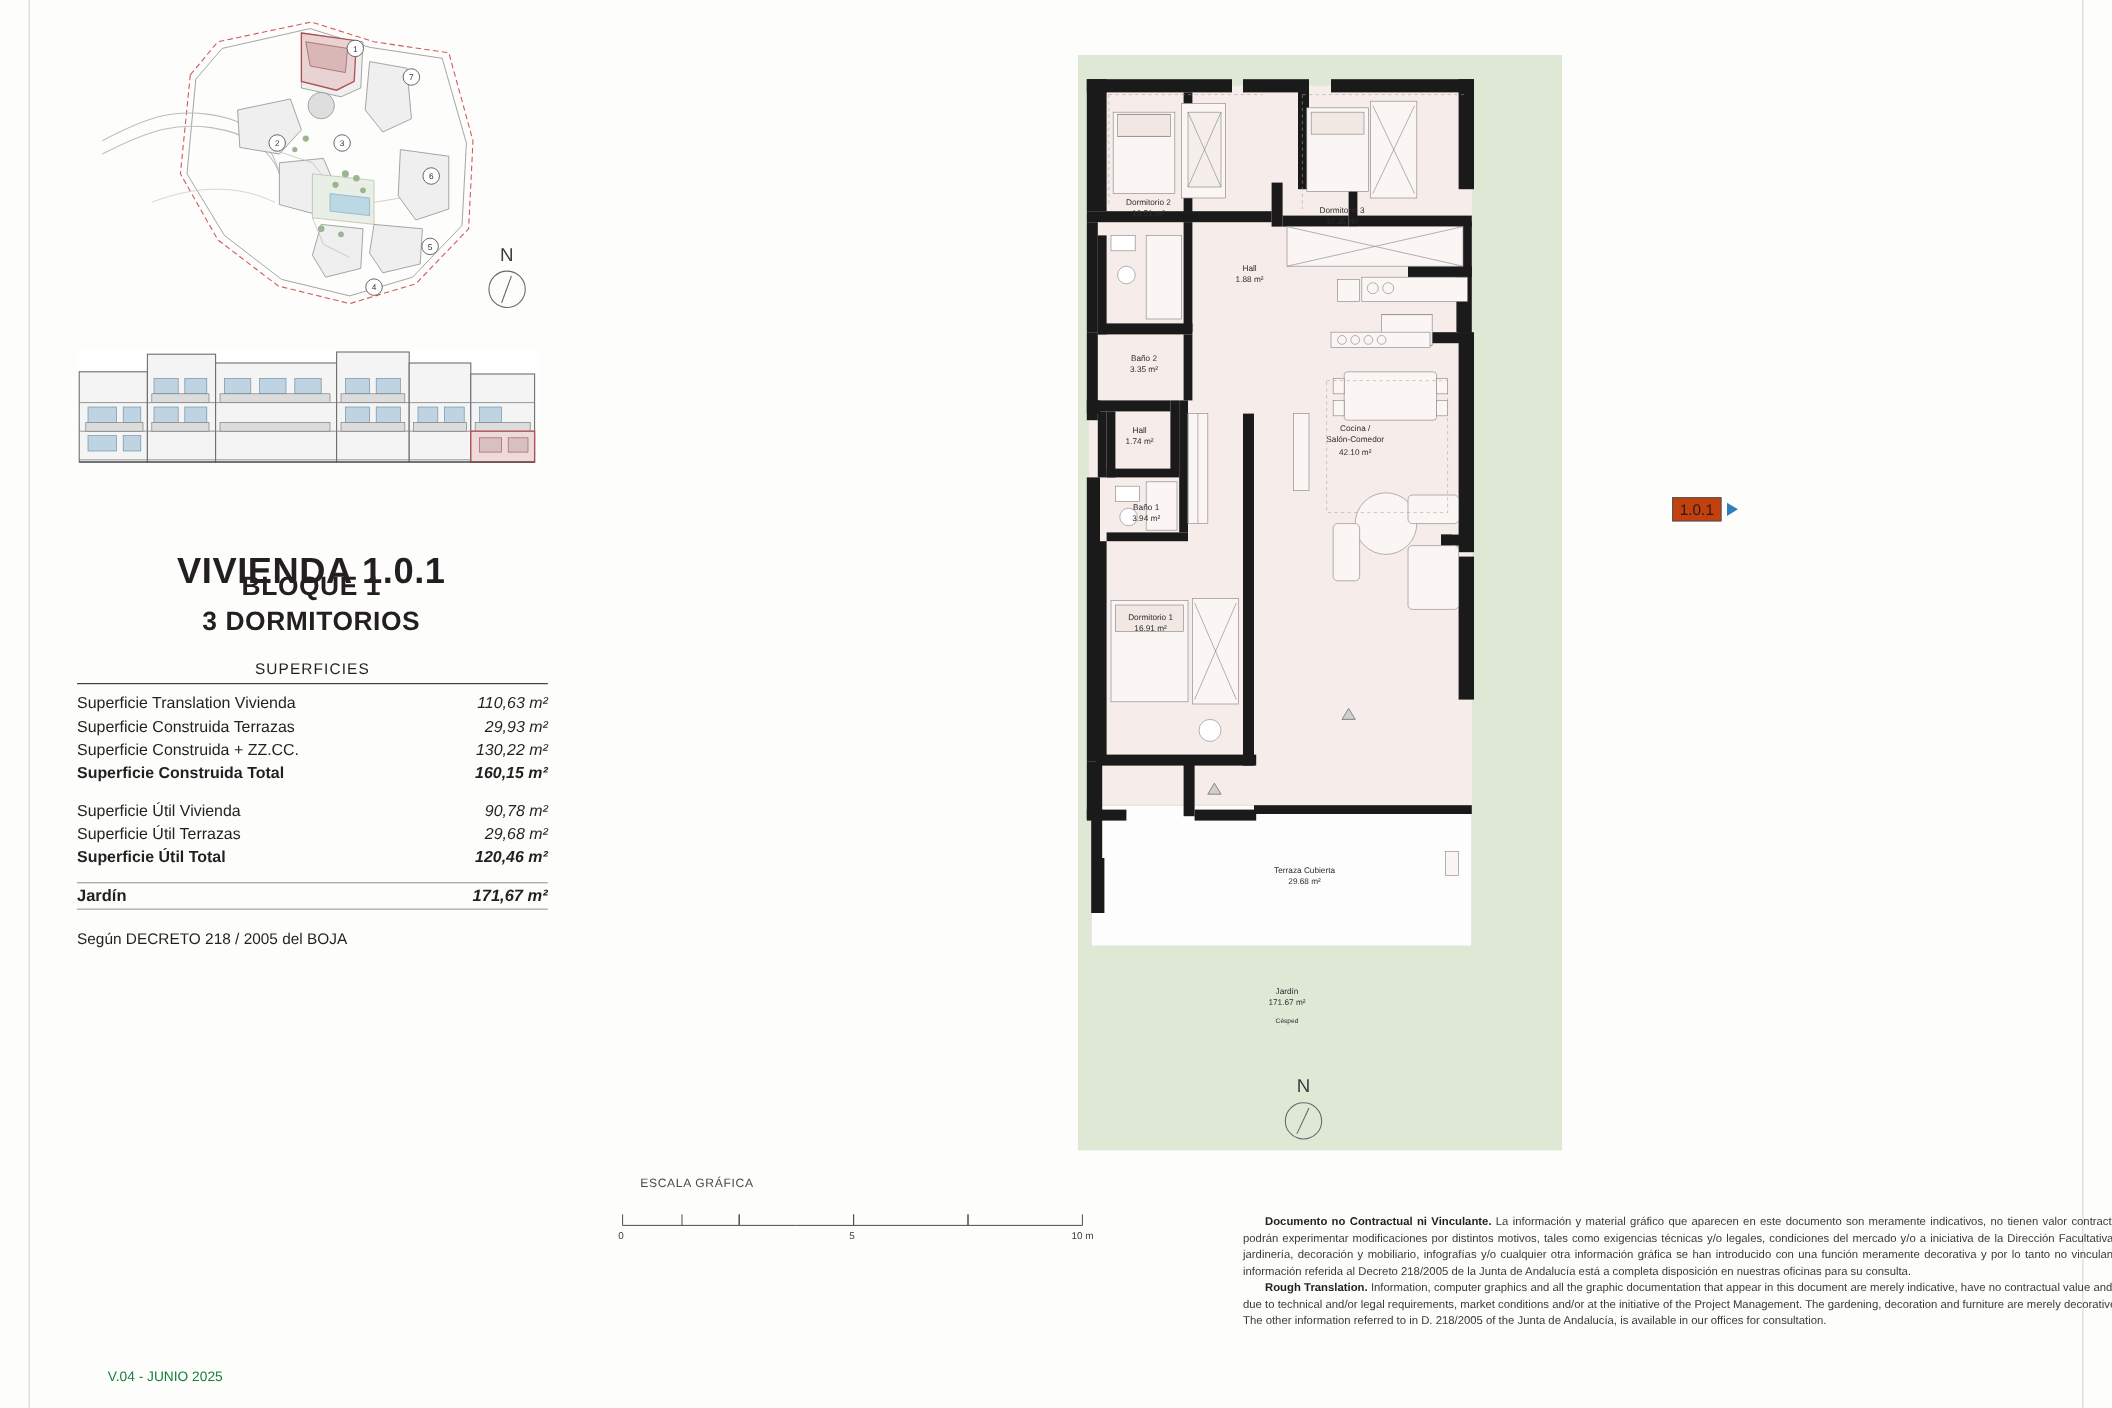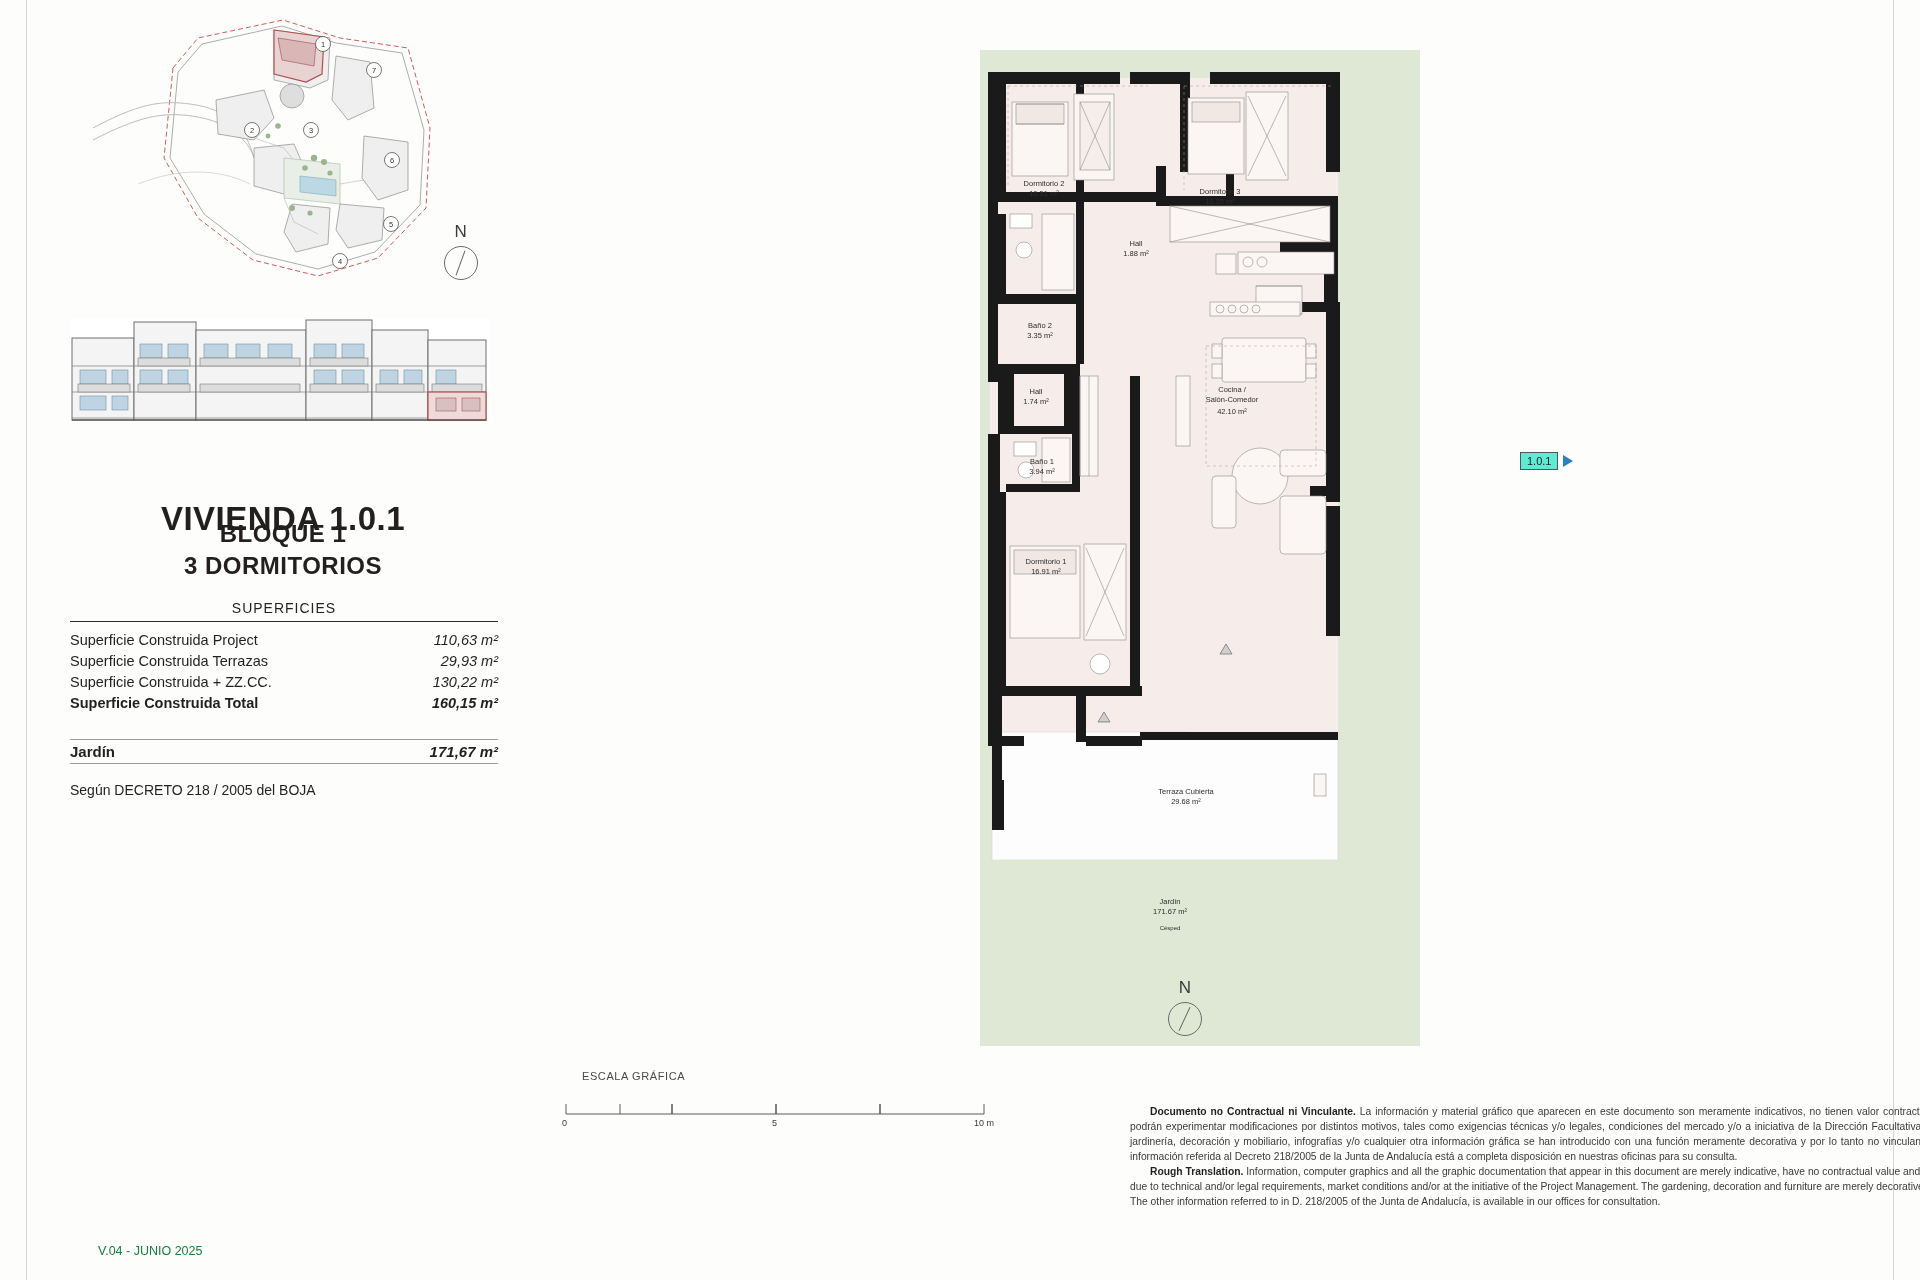--- a/index.html
+++ b/index.html
@@ -55,21 +55,21 @@
   .jardin-row .lbl{font-weight:bold;font-size:15px;}
   .jardin-row .val{font-weight:bold;font-style:italic;font-size:15px;}
 
   .version{position:absolute;left:50px;bottom:22px;font-size:12.5px;color:#15803d;}
 
   
   .right-col{position:absolute;left:560px;top:0;width:1320px;height:1280px;}
   .planwrap{position:absolute;left:420px;top:46px;width:365px;height:1000px;}
 
   .marker{position:absolute;left:960px;top:452px;display:flex;align-items:center;gap:5px;}
-  .marker .box{border:1px solid #555;padding:2px 6px;font-size:11px;background:#5eead4;}
+  .marker .box{border:1px solid #555;padding:2px 6px;font-size:14px;background:#c2410c;}
   .marker .tri{width:0;height:0;border-left:10px solid #2f7fbf;border-top:6px solid transparent;border-bottom:6px solid transparent;}
 
   .north-2{position:absolute;left:595px;top:978px;width:60px;height:62px;}
   .north-2 .nletter{font-size:17px;color:#3b3b3b;text-align:center;}
   .north-2 .ncircle{width:32px;height:32px;border:1px solid #6a6a6a;border-radius:50%;margin:4px auto 0;position:relative;}
   .north-2 .ncircle:after{content:"";position:absolute;left:15px;top:3px;width:1px;height:26px;background:#6a6a6a;transform:rotate(25deg);}
 
   .scalebar{position:absolute;left:0px;top:1070px;width:560px;}
   .scalebar .cap{font-size:11px;letter-spacing:.6px;color:#4a4a4a;padding-left:22px;}
   .scalebar svg{display:block;margin-top:4px;}
@@ -221,39 +221,53 @@
     <div class="title-main">VIVIENDA 1.0.1</div>
     <div class="title-sub1">BLOQUE 1</div>
     <div class="title-sub2">3 DORMITORIOS</div>
 
     <div class="surf">
       <div class="caption">SUPERFICIES</div>
       <div class="rule"></div>
 
       <div class="rows">
         <div class="row">
-          <span class="lbl">Superficie Construida Project</span>
+          <span class="lbl">Superficie Translation Vivienda</span>
           <span class="val">110,63 m²</span>
         </div>
         <div class="row">
           <span class="lbl">Superficie Construida Terrazas</span>
           <span class="val">29,93 m²</span>
         </div>
         <div class="row">
           <span class="lbl">Superficie Construida + ZZ.CC.</span>
           <span class="val">130,22 m²</span>
         </div>
         <div class="row bold">
           <span class="lbl">Superficie Construida Total</span>
           <span class="val">160,15 m²</span>
         </div>
       </div>
 
       <div class="gap"></div>
 
+      <div>
+        <div class="row">
+          <span class="lbl">Superficie Útil Vivienda</span>
+          <span class="val">90,78 m²</span>
+        </div>
+        <div class="row">
+          <span class="lbl">Superficie Útil Terrazas</span>
+          <span class="val">29,68 m²</span>
+        </div>
+        <div class="row bold">
+          <span class="lbl">Superficie Útil Total</span>
+          <span class="val">120,46 m²</span>
+        </div>
+      </div>
 
       <div style="height:12px"></div>
       <div class="rule light"></div>
       <div class="jardin-row">
         <span class="lbl">Jardín</span>
         <span class="val">171,67 m²</span>
       </div>
       <div class="rule light"></div>
 
       <div style="height:12px"></div>

